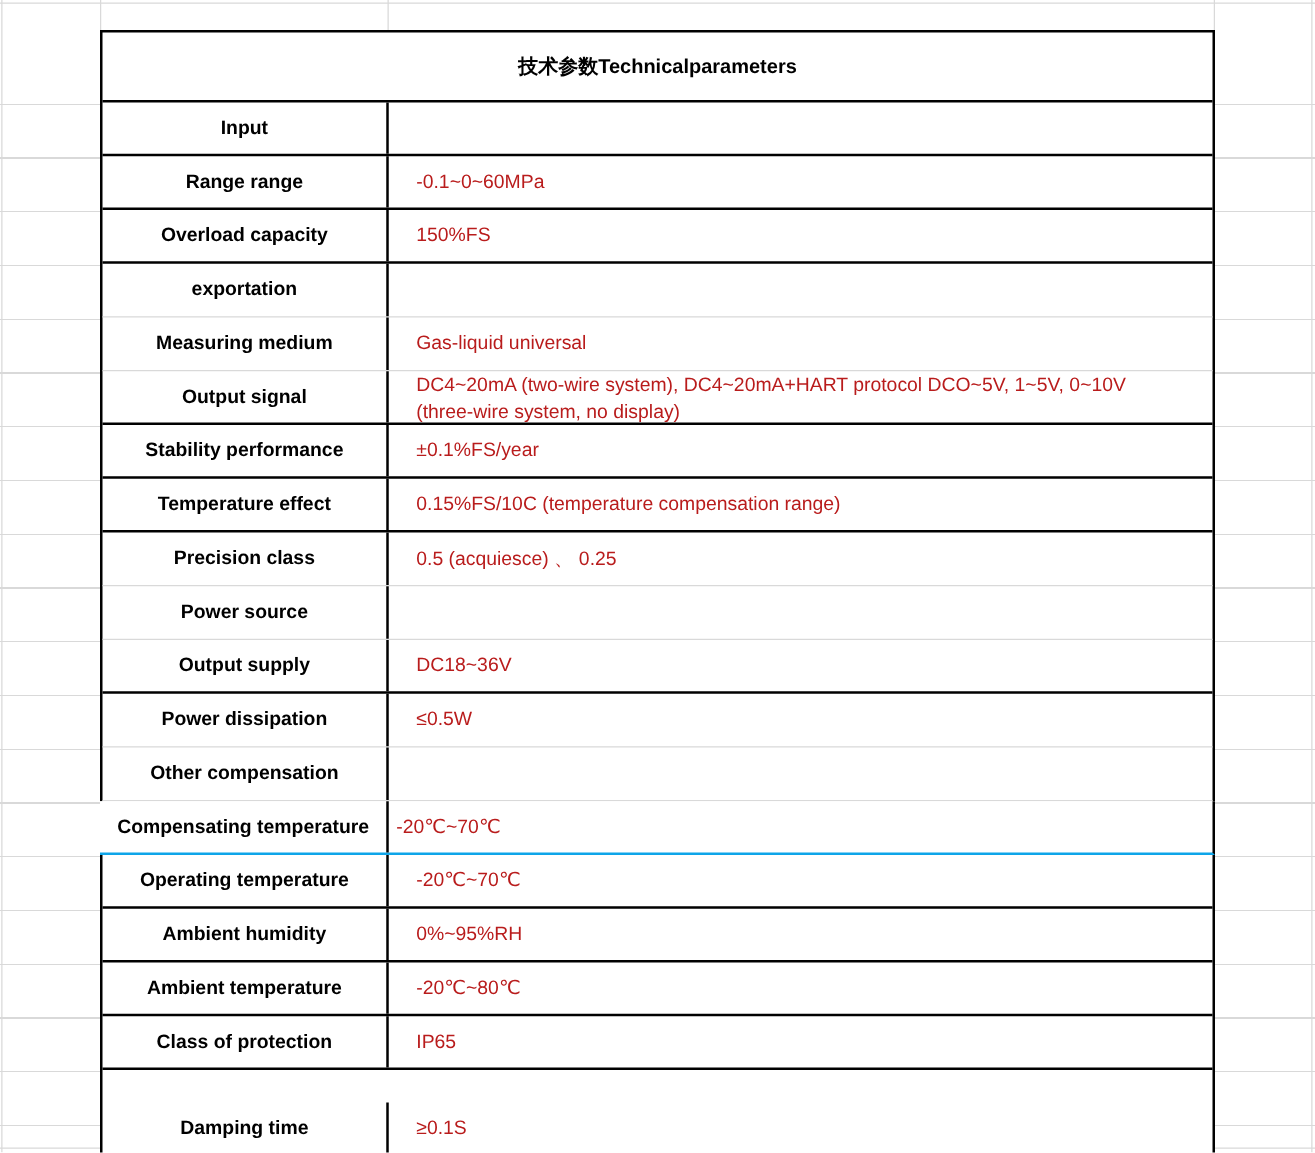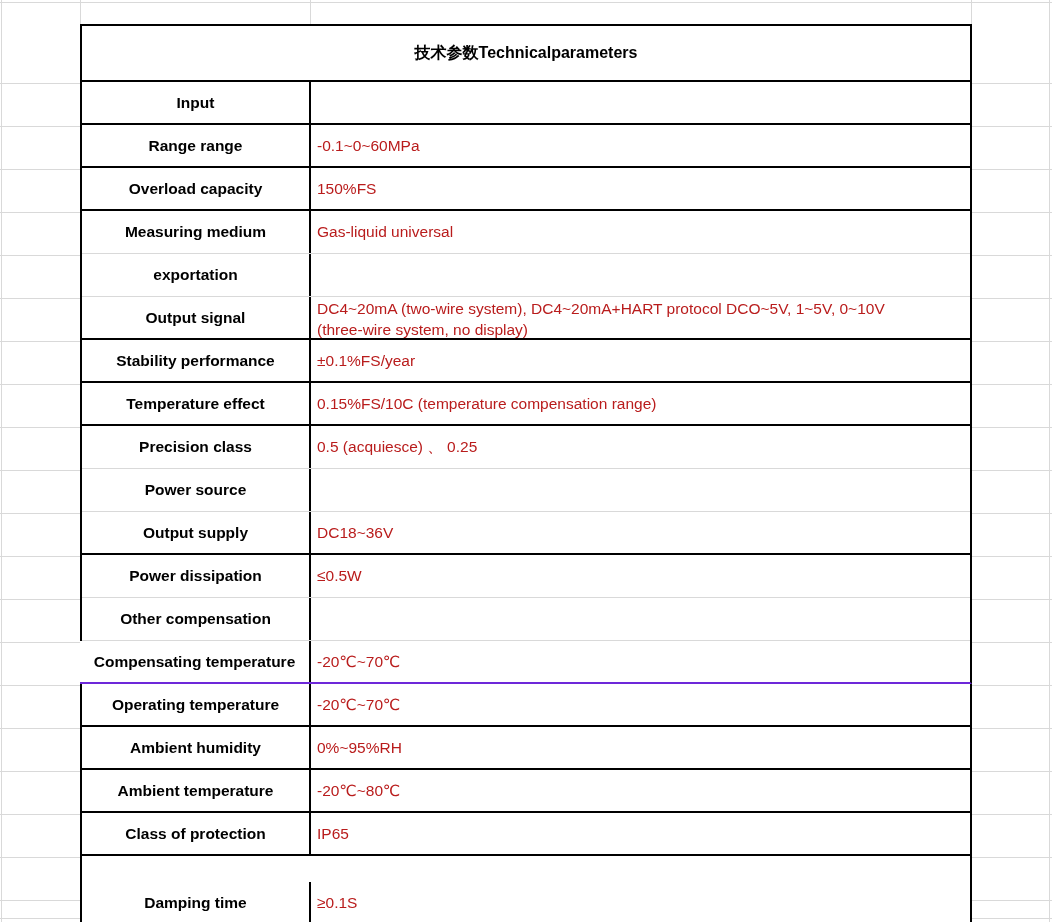--- a/index.html
+++ b/index.html
@@ -13,31 +13,31 @@
   .gh-rows{
     position:absolute;left:0;top:83px;width:1052px;height:818px;
     background:repeating-linear-gradient(to bottom,#d9d9d9 0 1px,transparent 1px 43px);
   }
   .gv{position:absolute;top:0;width:1px;height:922px;background:#d9d9d9;}
 
   
   .block{position:absolute;left:80px;width:892px;background:#fff;box-sizing:border-box;}
   .block-upper{top:24px;border:2px solid #000;border-bottom:none;}
   .row-special{
-    top:641px;height:43px;border-right:2px solid #000;border-bottom:2px solid #6d28d9;
+    top:641px;height:43px;border-right:2px solid #000;border-bottom:2px solid #0ea5e9;
     display:flex;
   }
   .block-lower{top:684px;border:2px solid #000;border-top:none;}
 
   .title-row{
     height:56px;box-sizing:border-box;border-bottom:2px solid #000;
     display:flex;align-items:center;justify-content:center;
     font-weight:bold;font-size:16px;
   }
-  .t-row{display:flex;height:43px;box-sizing:border-box;}
+  .t-row{display:flex;height:43px;box-sizing:border-box;gap:16px;}
   .sep-black{border-bottom:2px solid #000;}
   .sep-gray{border-bottom:1px solid #d9d9d9;}
   .t-row.last{height:41px;margin-top:26px;}
 
   .cell-label{
     width:229px;box-sizing:border-box;border-right:2px solid #000;
     display:flex;align-items:center;justify-content:center;
     font-weight:bold;font-size:15.5px;white-space:nowrap;
   }
   .row-special .cell-label{width:231px;}
@@ -73,26 +73,26 @@
   </div>
   <div class="t-row sep-black">
     <div class="cell-label">Range range</div>
     <div class="cell-value">-0.1~0~60MPa</div>
   </div>
   <div class="t-row sep-black">
     <div class="cell-label">Overload capacity</div>
     <div class="cell-value">150%FS</div>
   </div>
   <div class="t-row sep-gray">
+    <div class="cell-label">exportation</div>
+    <div class="cell-value"></div>
+  </div>
+  <div class="t-row sep-gray">
     <div class="cell-label">Measuring medium</div>
     <div class="cell-value">Gas-liquid universal</div>
-  </div>
-  <div class="t-row sep-gray">
-    <div class="cell-label">exportation</div>
-    <div class="cell-value"></div>
   </div>
   <div class="t-row sep-black">
     <div class="cell-label">Output signal</div>
     <div class="cell-value multiline">DC4~20mA (two-wire system), DC4~20mA+HART protocol DCO~5V, 1~5V, 0~10V
 (three-wire system, no display)</div>
   </div>
   <div class="t-row sep-black">
     <div class="cell-label">Stability performance</div>
     <div class="cell-value">±0.1%FS/year</div>
   </div>

